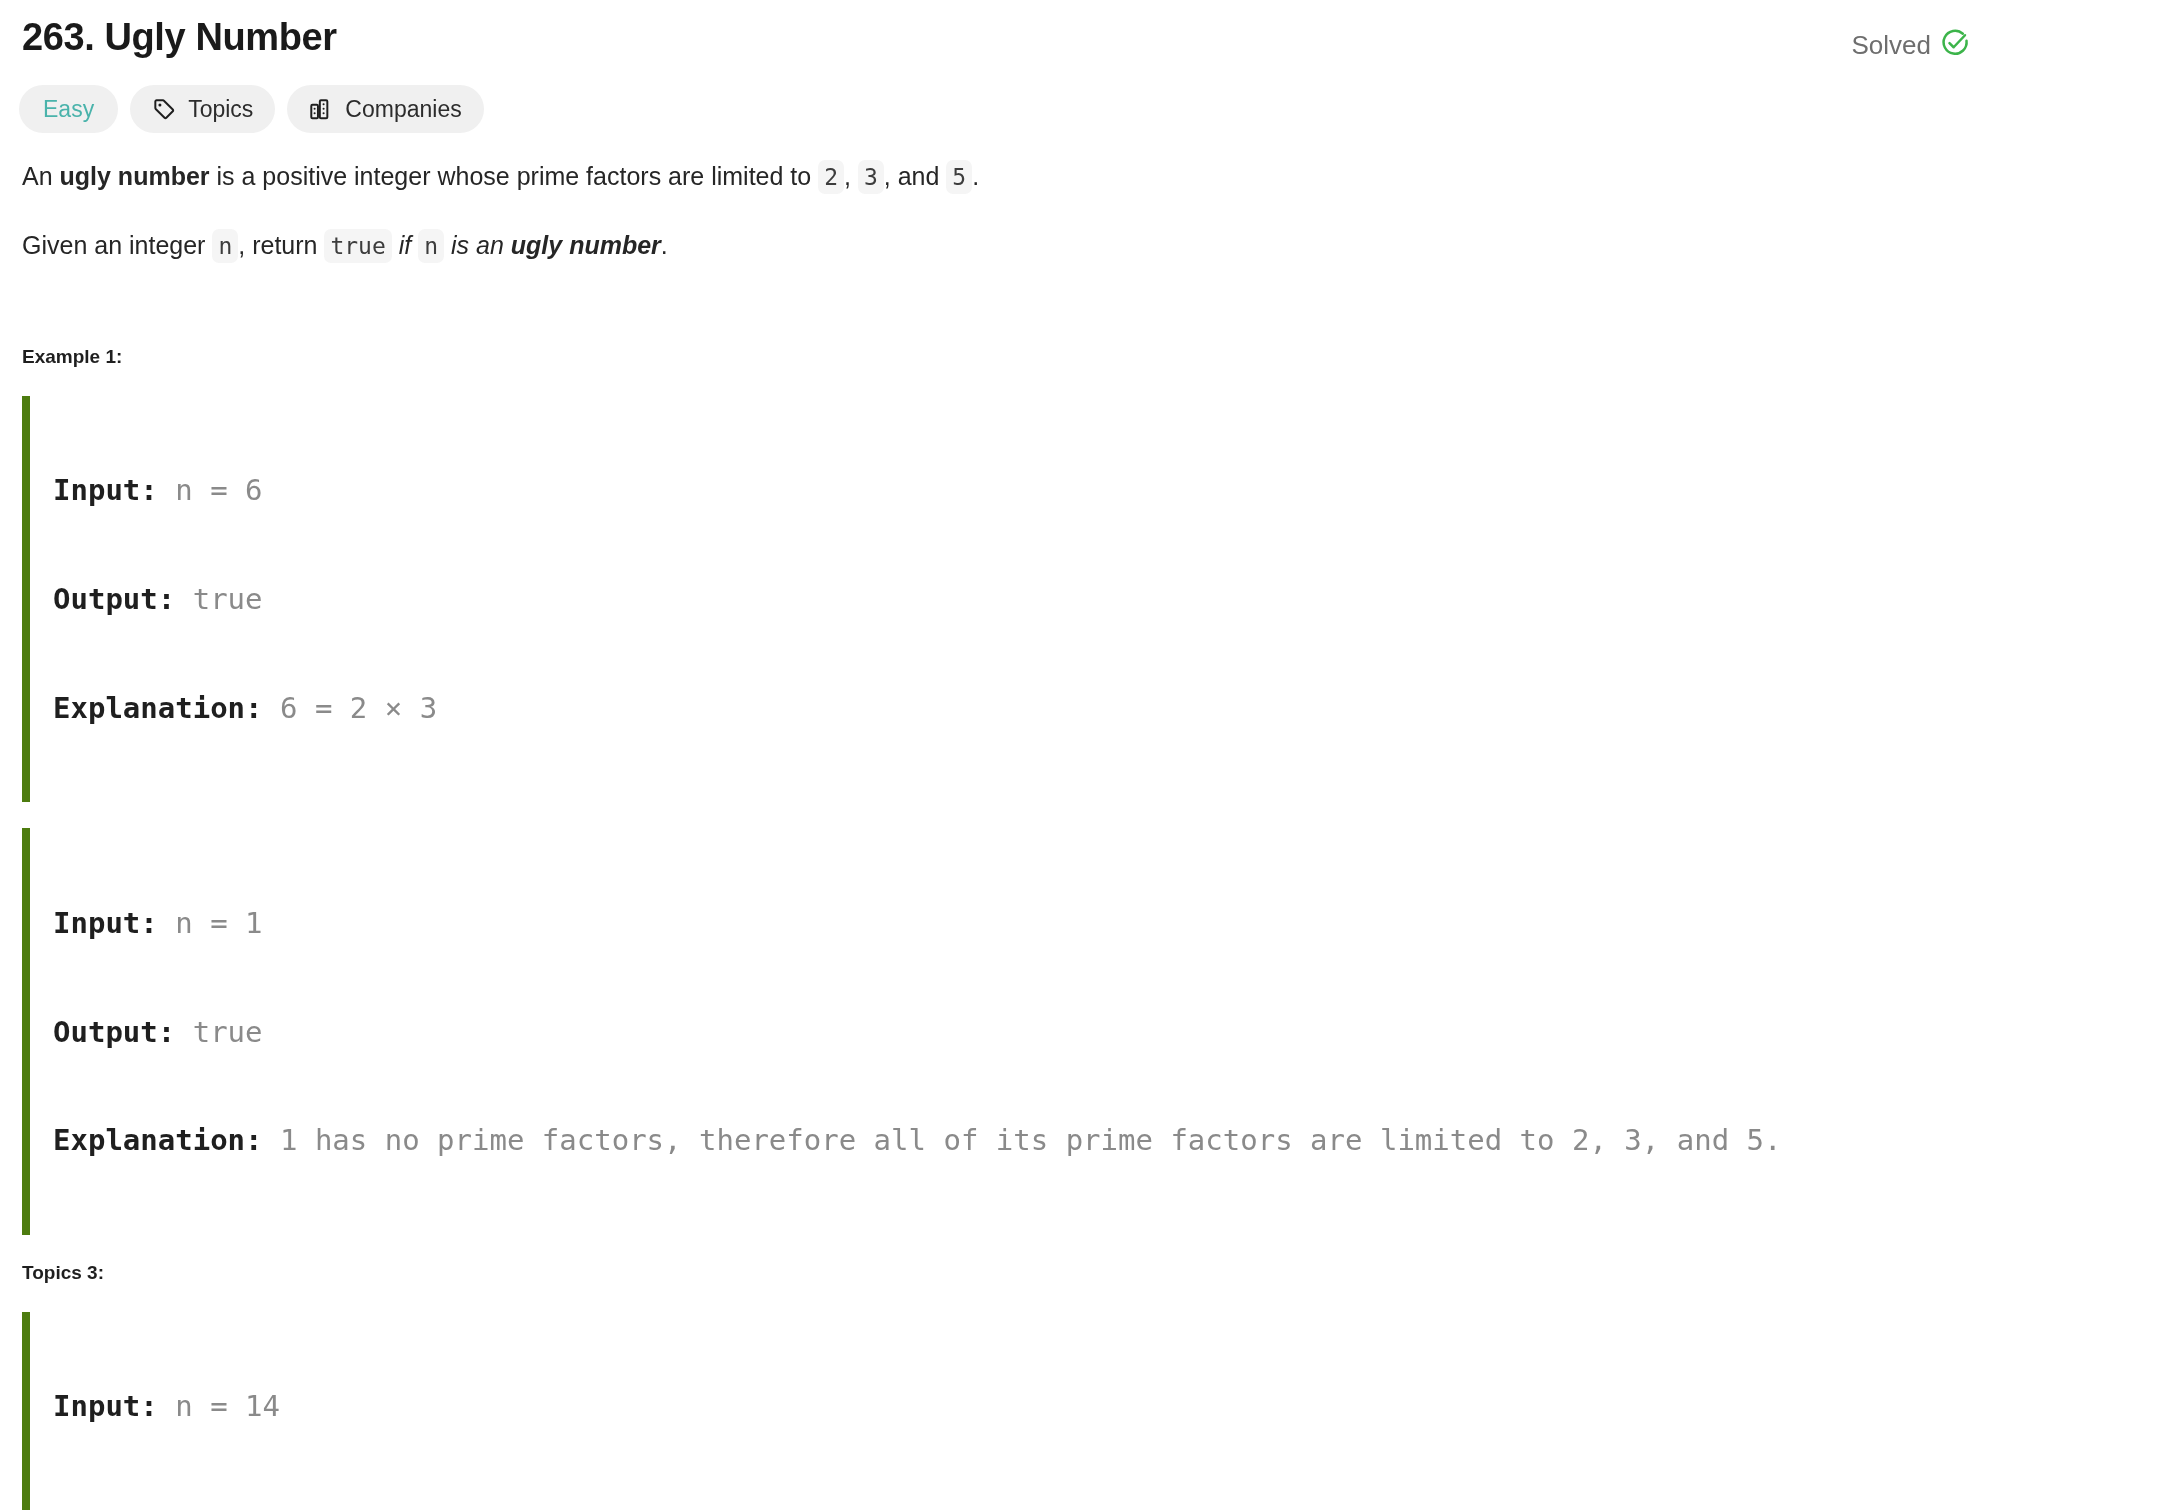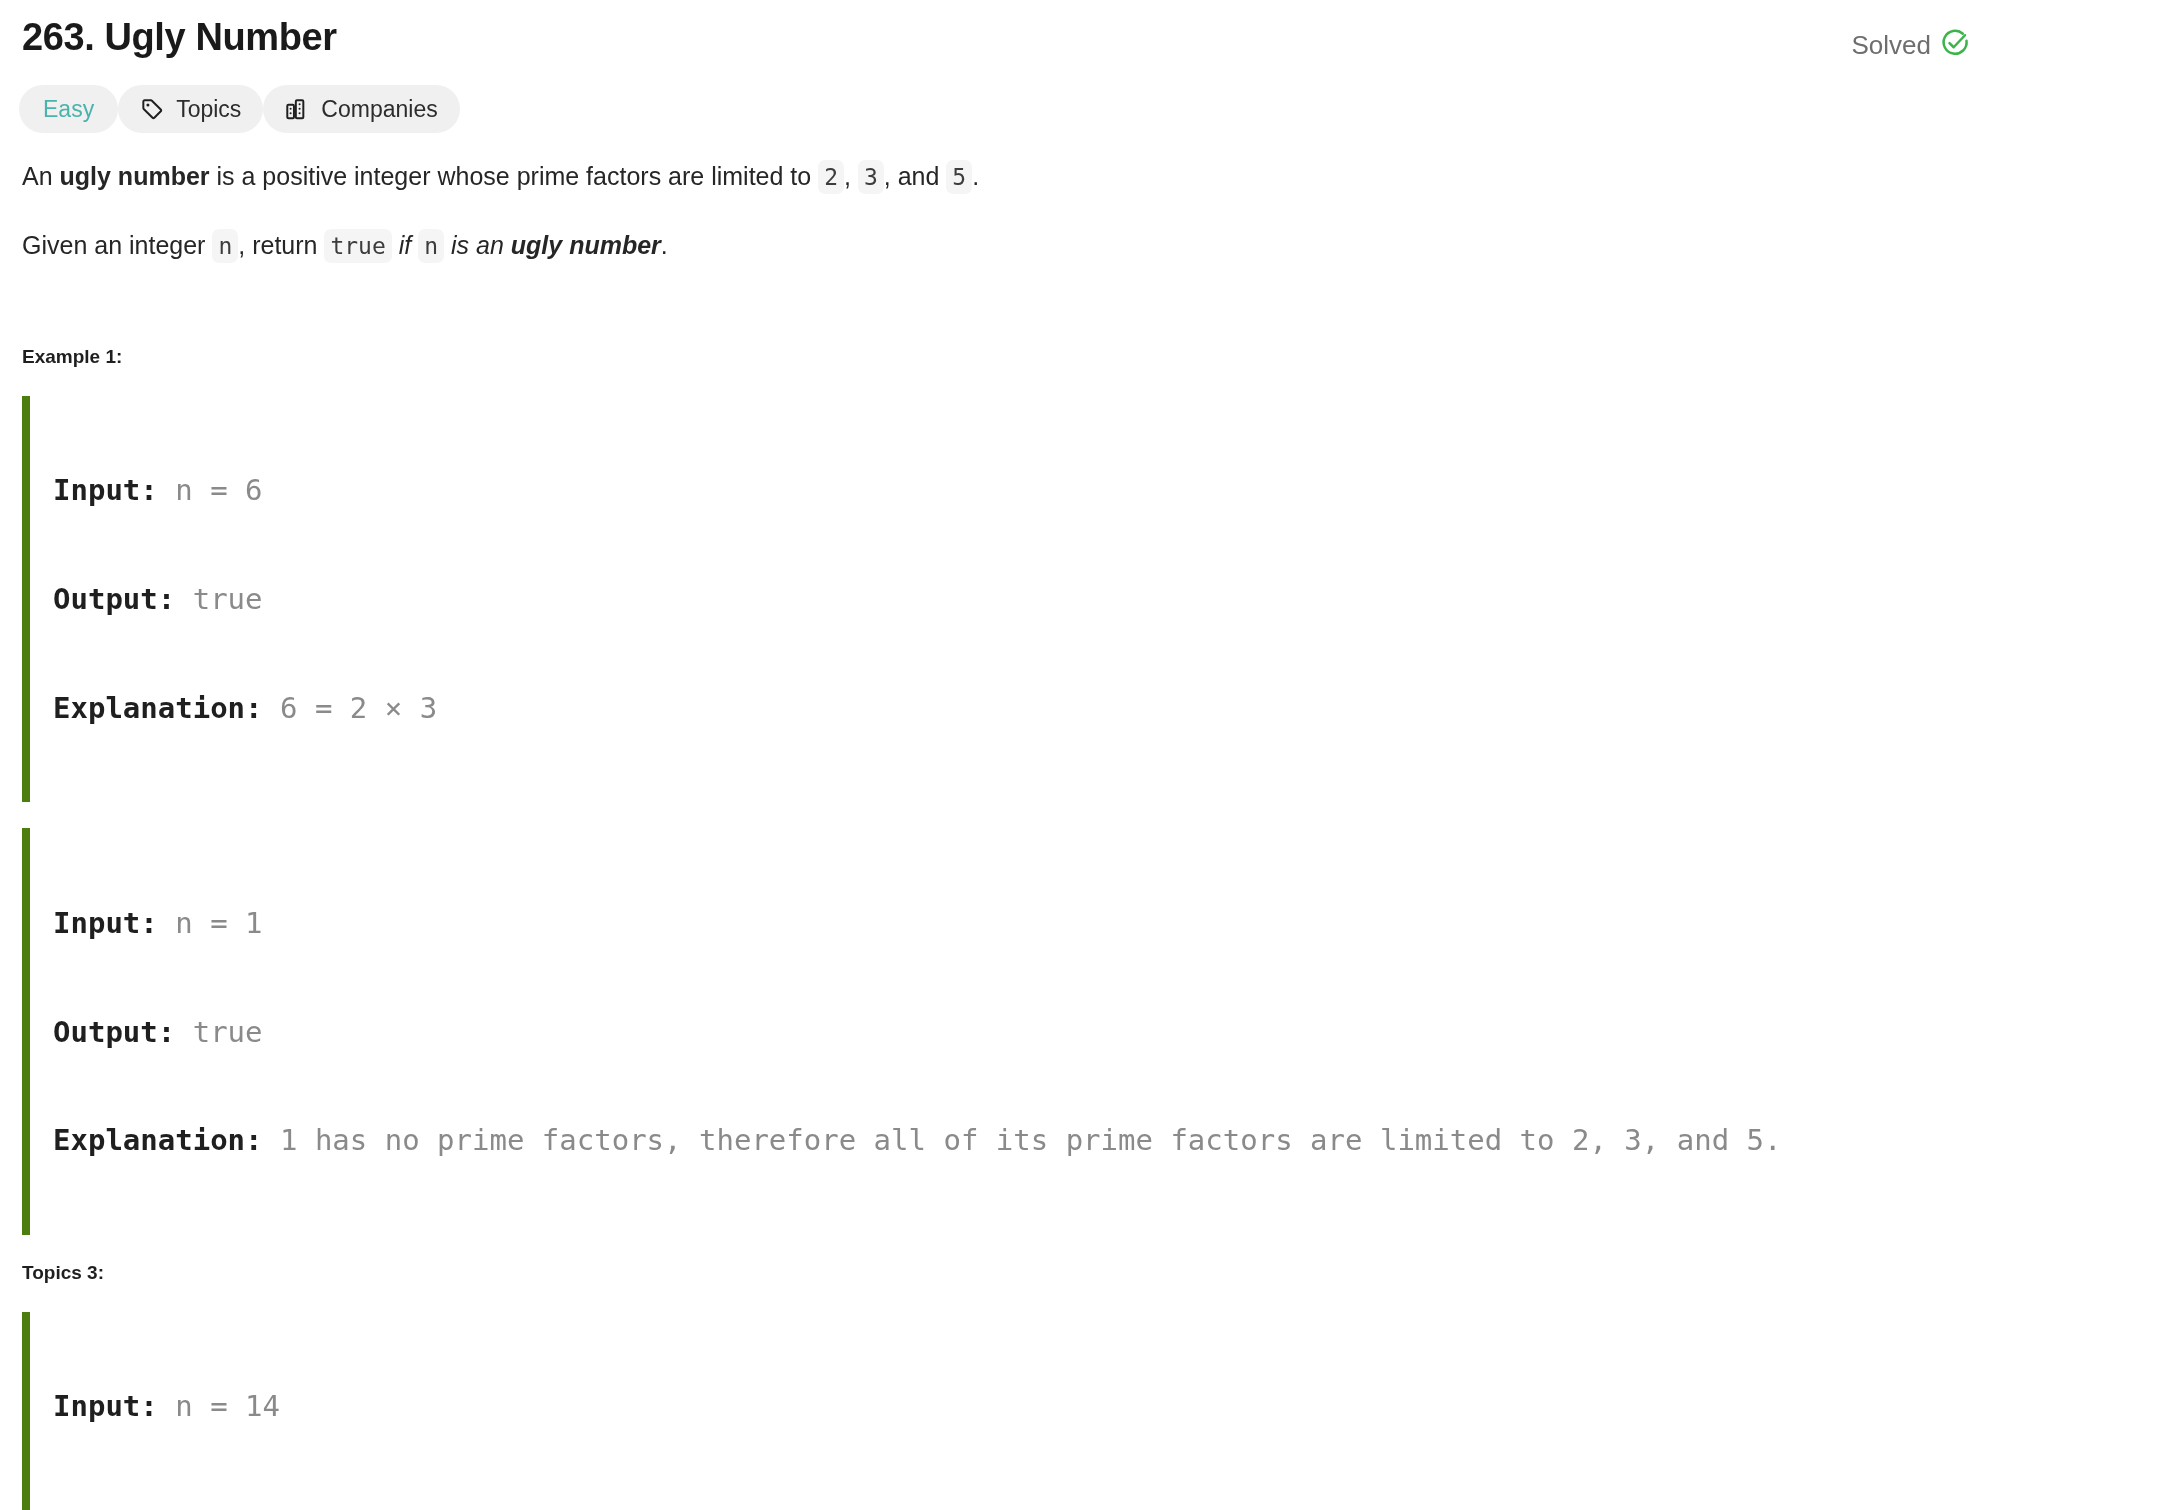--- a/index.html
+++ b/index.html
@@ -50,21 +50,21 @@
     font-size: 26px;
     color: #6e6e6e;
     line-height: 1;
   }
   .solved-icon { display: block; }
 
   
   .pill-row {
     display: flex;
     align-items: center;
-    gap: 0;
+    gap: 12px;
     padding: 23px 0 0 19px;
   }
   .pill {
     display: inline-flex;
     align-items: center;
     gap: 11px;
     height: 48px;
     padding: 0 22px;
     border-radius: 24px;
     background: #f0f0f0;

